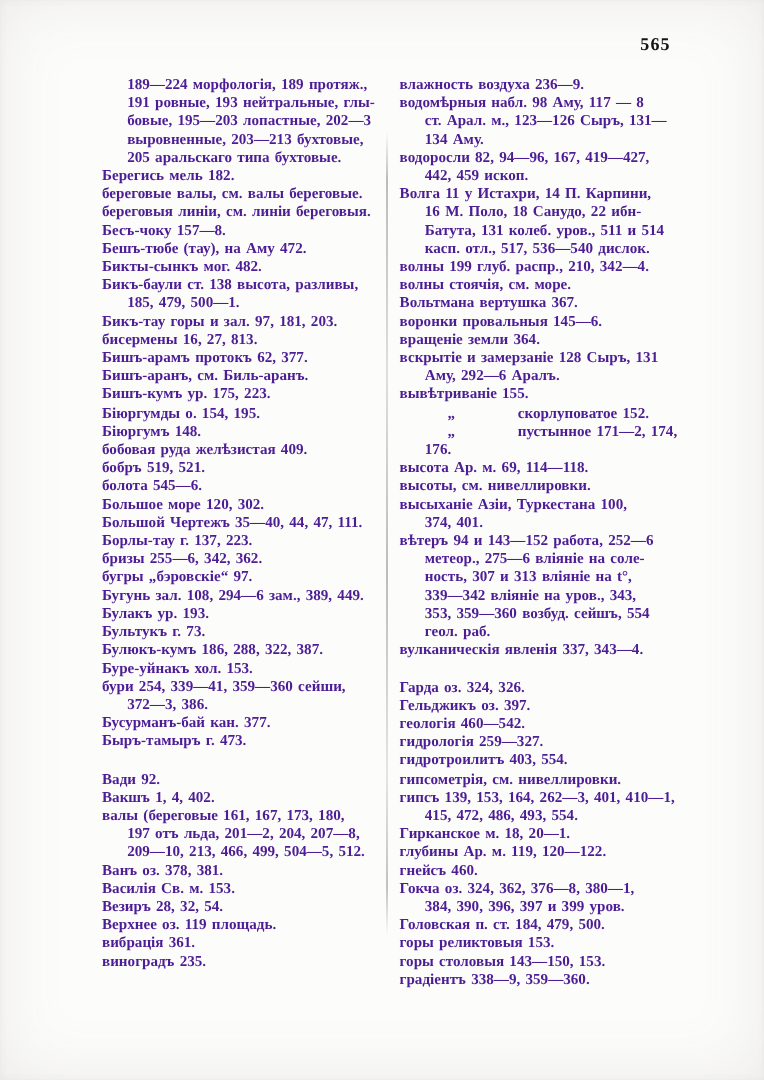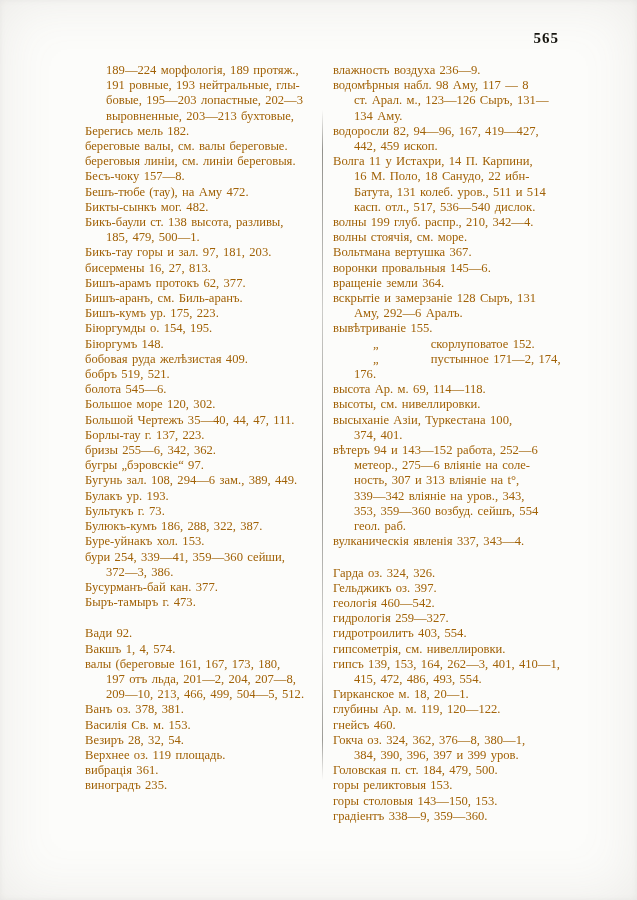--- a/index.html
+++ b/index.html
@@ -25,23 +25,23 @@
     font-size: 15px;
     font-weight: bold;
     letter-spacing: 1px;
     color: #16150f;
   }
   .index-col {
     position: absolute;
     top: 63px;
     font-size: 12.6px;
     line-height: 15.2px;
-    font-weight: 400;
+    font-weight: 700;
     word-spacing: 1.2px;
-    color: #a16207;
+    color: #4c1d95;
   }
   .col-left  { left: 85px;  width: 240px; }
   .col-right { left: 333px; width: 254px; }
   .line { white-space: pre; }
   .i0 { padding-left: 0; }
   .i1 { padding-left: 21px; }
   .i2 { padding-left: 40px; }
   .gap { height: 16px; }
   .divider {
     position: absolute;
@@ -63,20 +63,21 @@
 <body>
 
 <div class="scan-page">
   <div class="page-number">565</div>
 
   <div class="index-col col-left" id="left-col">
       <div class="line i1">189—224 морфологія, 189 протяж.,</div>
       <div class="line i1">191 ровные, 193 нейтральные, глы-</div>
       <div class="line i1">бовые, 195—203 лопастные, 202—3</div>
       <div class="line i1">выровненные, 203—213 бухтовые,</div>
+      <div class="line i1">205 аральскаго типа бухтовые.</div>
       <div class="line i0">Берегись мель 182.</div>
       <div class="line i0">береговые валы, см. валы береговые.</div>
       <div class="line i0">береговыя линіи, см. линіи береговыя.</div>
       <div class="line i0">Бесъ-чоку 157—8.</div>
       <div class="line i0">Бешъ-тюбе (тау), на Аму 472.</div>
       <div class="line i0">Бикты-сынкъ мог. 482.</div>
       <div class="line i0">Бикъ-баули ст. 138 высота, разливы,</div>
       <div class="line i1">185, 479, 500—1.</div>
       <div class="line i0">Бикъ-тау горы и зал. 97, 181, 203.</div>
       <div class="line i0">бисермены 16, 27, 813.</div>
@@ -97,21 +98,21 @@
       <div class="line i0">Булакъ ур. 193.</div>
       <div class="line i0">Бультукъ г. 73.</div>
       <div class="line i0">Булюкъ-кумъ 186, 288, 322, 387.</div>
       <div class="line i0">Буре-уйнакъ хол. 153.</div>
       <div class="line i0">бури 254, 339—41, 359—360 сейши,</div>
       <div class="line i1">372—3, 386.</div>
       <div class="line i0">Бусурманъ-бай кан. 377.</div>
       <div class="line i0">Быръ-тамыръ г. 473.</div>
       <div class="gap"></div>
       <div class="line i0">Вади 92.</div>
-      <div class="line i0">Вакшъ 1, 4, 574.</div>
+      <div class="line i0">Вакшъ 1, 4, 402.</div>
       <div class="line i0">валы (береговые 161, 167, 173, 180,</div>
       <div class="line i1">197 отъ льда, 201—2, 204, 207—8,</div>
       <div class="line i1">209—10, 213, 466, 499, 504—5, 512.</div>
       <div class="line i0">Ванъ оз. 378, 381.</div>
       <div class="line i0">Василія Св. м. 153.</div>
       <div class="line i0">Везиръ 28, 32, 54.</div>
       <div class="line i0">Верхнее оз. 119 площадь.</div>
       <div class="line i0">вибрація 361.</div>
       <div class="line i0">виноградъ 235.</div>
     </div>

